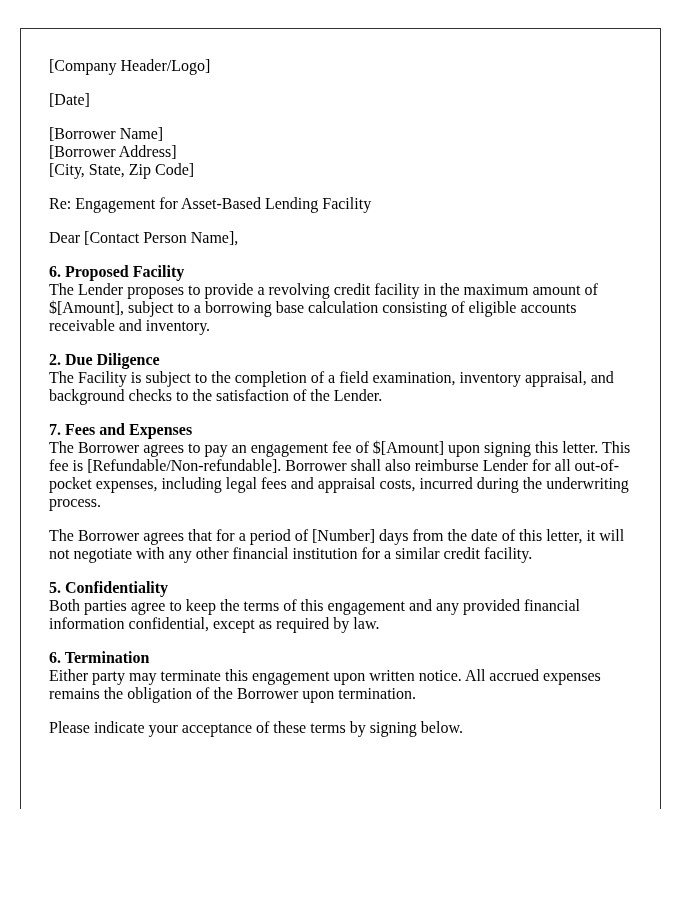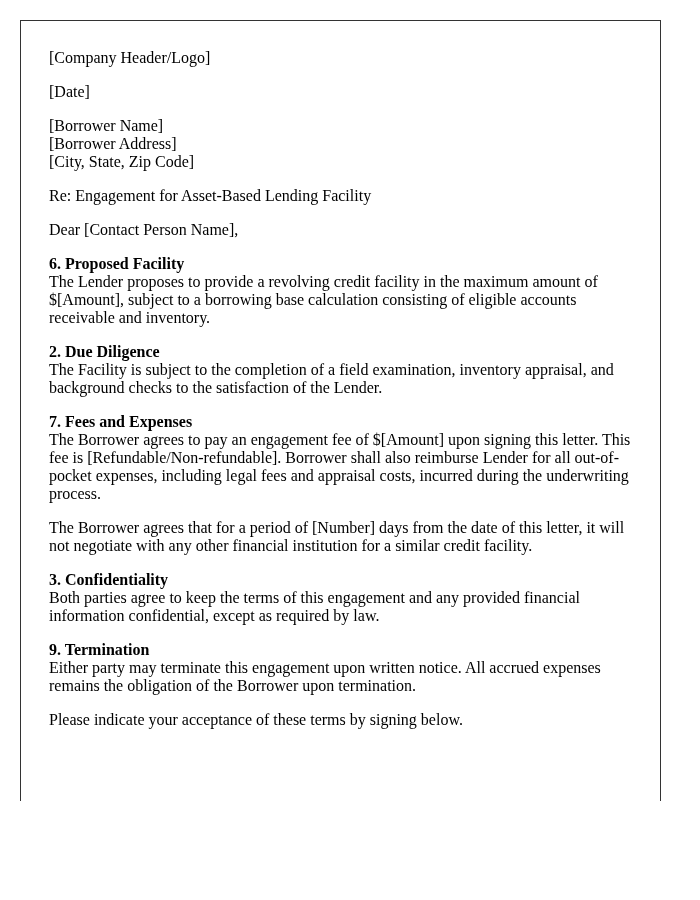--- a/index.html
+++ b/index.html
@@ -13,21 +13,21 @@
       position: relative;
       overflow: hidden;
       font-family: "Liberation Serif", "DejaVu Serif", serif;
       font-size: 16px;
       line-height: 18px;
       color: #000000;
     }
     .letter {
       position: absolute;
       left: 20px;
-      top: 20px;
+      top: 28px;
       width: 583px;
       height: 752px;
       border: 1px solid #333333;
       border-bottom: none;
       padding: 28px 28px 0 28px;
       overflow: hidden;
       background: #ffffff;
     }
     .letter p {
       margin: 0 0 16px 0;
@@ -63,22 +63,22 @@
     <span>The Facility is subject to the completion of a field examination, inventory appraisal, and background checks to the satisfaction of the Lender.</span>
   </p>
   <p>
     <span class="section-title">7. Fees and Expenses</span>
     <span>The Borrower agrees to pay an engagement fee of $[Amount] upon signing this letter. This fee is [Refundable/Non-refundable]. Borrower shall also reimburse Lender for all out-of-pocket expenses, including legal fees and appraisal costs, incurred during the underwriting process.</span>
   </p>
   <p>
     <span>The Borrower agrees that for a period of [Number] days from the date of this letter, it will not negotiate with any other financial institution for a similar credit facility.</span>
   </p>
   <p>
-    <span class="section-title">3. Confidentiality</span>
+    <span class="section-title">5. Confidentiality</span>
     <span>Both parties agree to keep the terms of this engagement and any provided financial information confidential, except as required by law.</span>
   </p>
   <p>
-    <span class="section-title">9. Termination</span>
+    <span class="section-title">6. Termination</span>
     <span>Either party may terminate this engagement upon written notice. All accrued expenses remains the obligation of the Borrower upon termination.</span>
   </p>
 
   <p>Please indicate your acceptance of these terms by signing below.</p>
 </div>
 
 </body></html>

